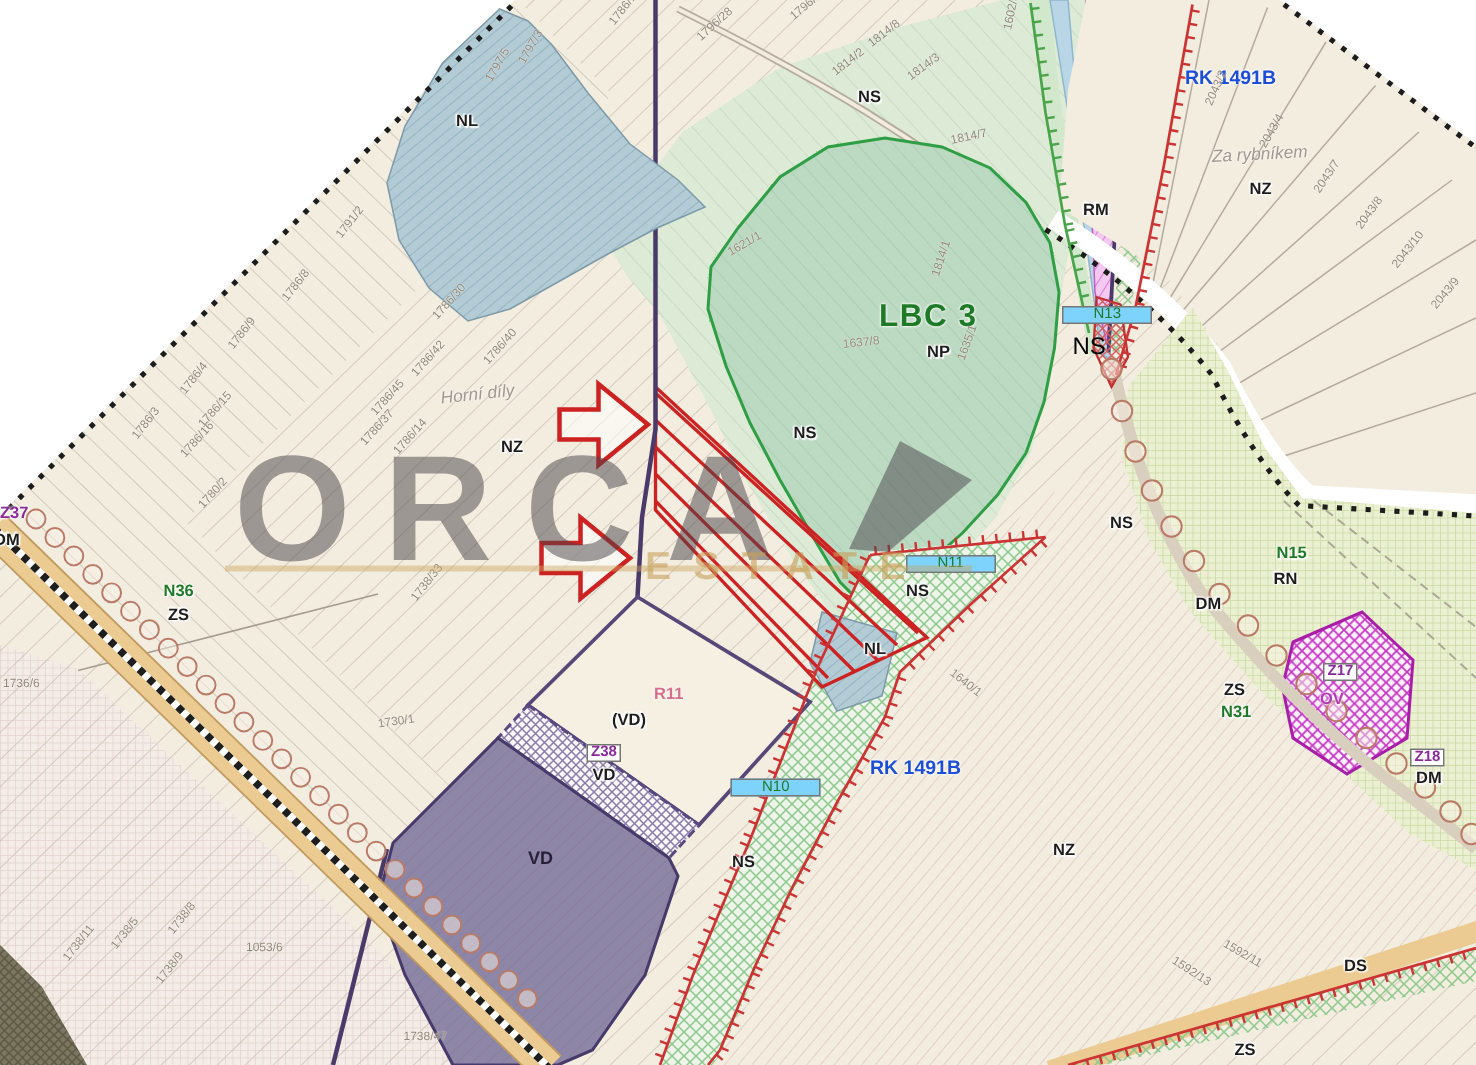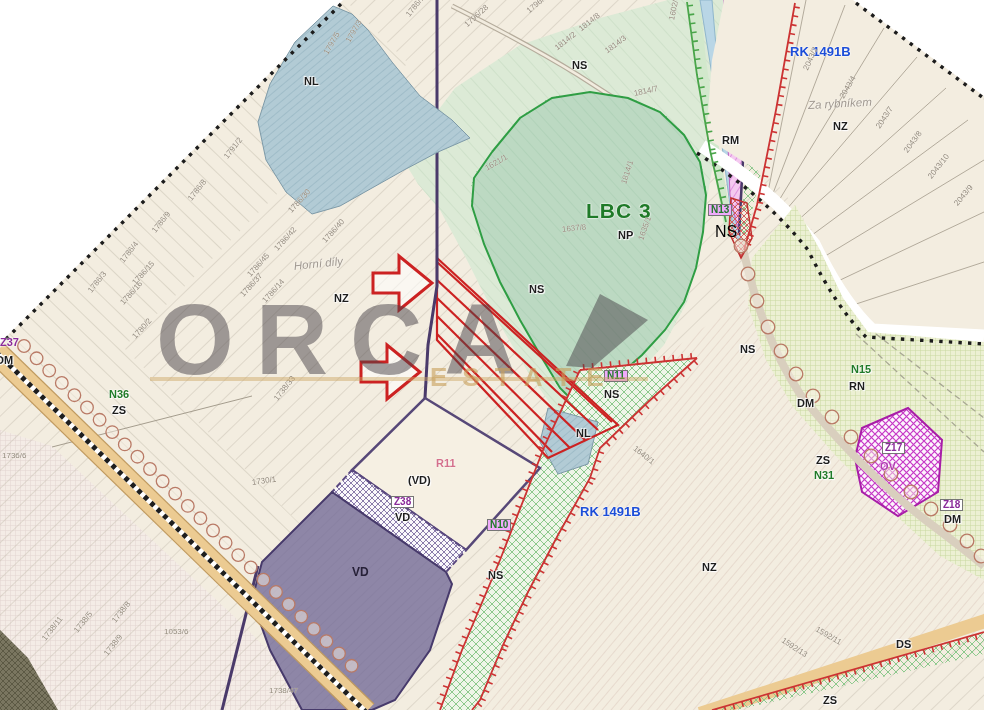--- a/index.html
+++ b/index.html
@@ -8,22 +8,22 @@
   #mapsvg{position:absolute;left:0;top:0;}
   #labels{position:absolute;left:0;top:0;width:984px;height:710px;pointer-events:none;}
   .lbl{position:absolute;white-space:nowrap;line-height:1;transform-origin:left center;
        font-family:"Liberation Sans",sans-serif;}
   .z  {font-weight:bold;font-size:11px;color:#1d1d1d;
        text-shadow:0 0 2px #fff,0 0 2px #fff,1px 1px 1px #fff,-1px -1px 1px #fff;}
   .vdl{font-weight:bold;font-size:12px;color:#272138;}
   .mg {font-weight:bold;font-size:11px;color:#b23ab2;text-shadow:0 0 2px #fff,0 0 2px #fff;}
   .g  {font-weight:bold;font-size:11px;color:#1f7a28;
        text-shadow:0 0 2px #fff,0 0 2px #fff,1px 1px 1px #fff;}
-  .gb {font-weight:bold;font-size:10px;color:#1f7a28;background:#f0abfc;
-       border:1px solid #767676;padding:0 2px;}
+  .gb {font-weight:normal;font-size:10px;color:#1f7a28;background:#7dd3fc;
+       border:1px solid #767676;padding:0 20px;}
   .pb {font-weight:bold;font-size:10px;color:#8a2b9a;background:#fff;
        border:1px solid #767676;padding:0 2px;}
   .p  {font-weight:bold;font-size:11px;color:#8a2b9a;text-shadow:0 0 2px #fff,0 0 2px #fff;}
   .pk {font-weight:bold;font-size:11px;color:#d4708c;text-shadow:0 0 2px #fff;}
   .big{font-weight:bold;font-size:21px;color:#1f7a28;letter-spacing:1px;
        text-shadow:0 0 2px #fff,0 0 2px #fff;}
   .big2{font-weight:bold;font-size:13px;color:#1d4ed8;
        text-shadow:0 0 2px #fff,0 0 2px #fff;}
   .it {font-style:italic;font-size:11.5px;color:#a09890;text-shadow:0 0 2px #fff;}
   .n  {font-size:8px;color:#93897a;text-shadow:0 0 1px #fff;}

